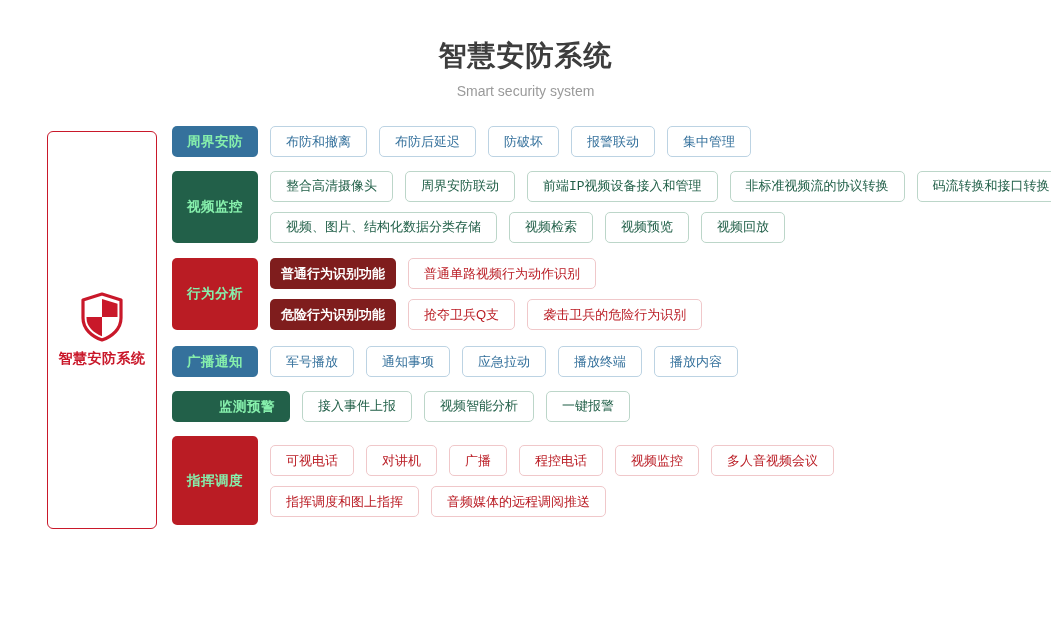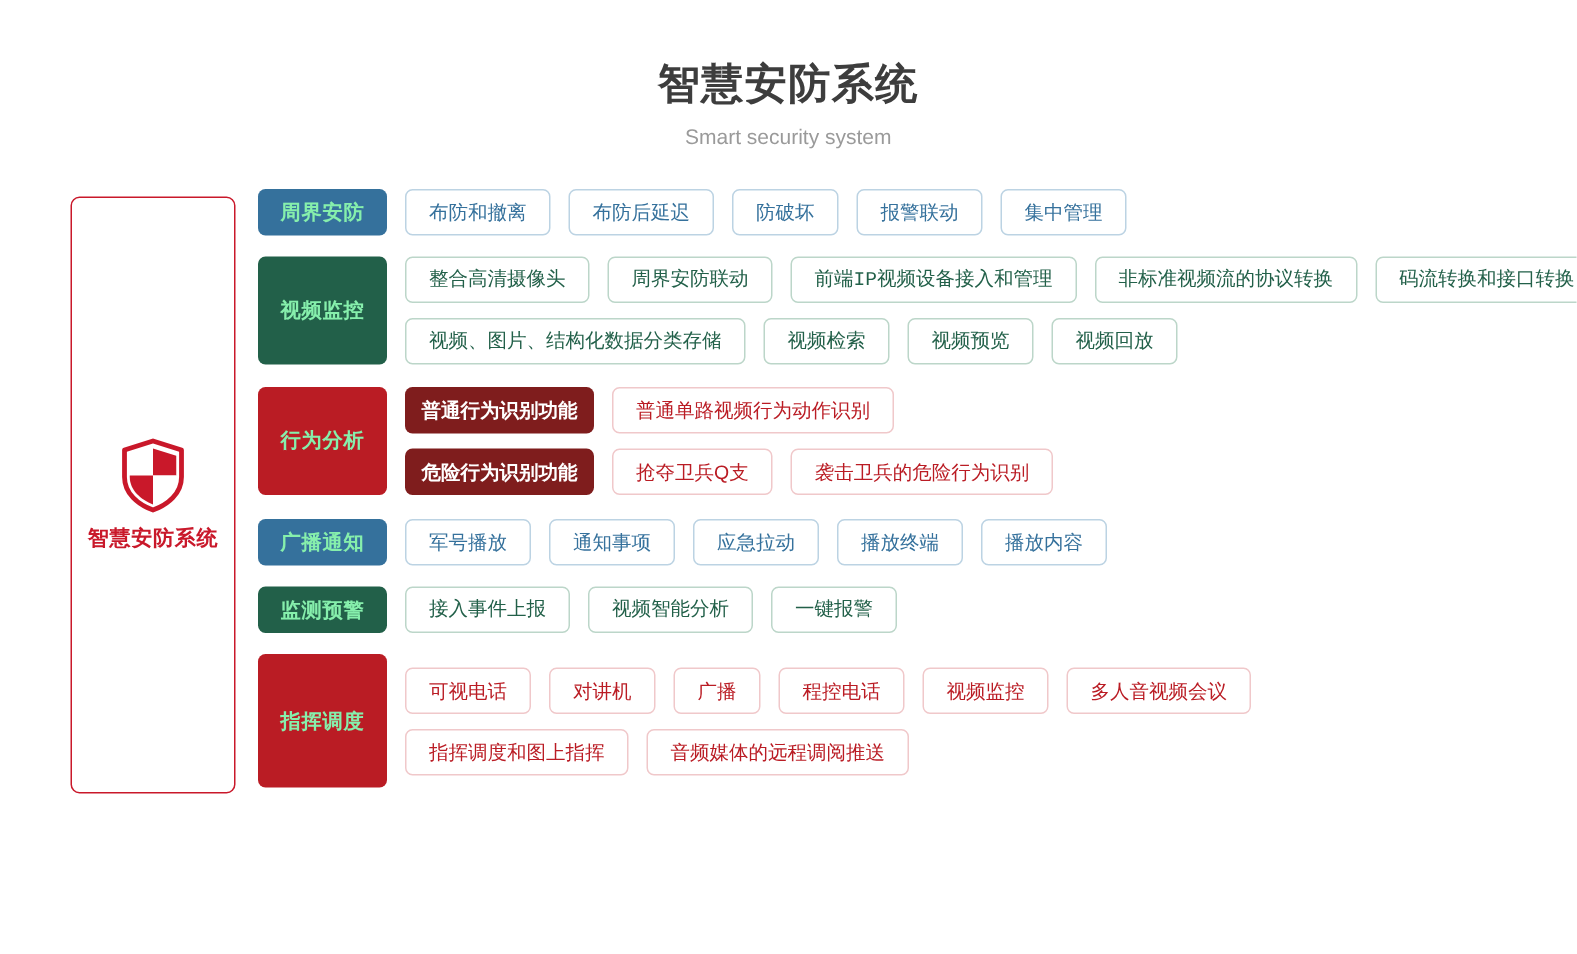--- a/index.html
+++ b/index.html
@@ -154,21 +154,21 @@
     color: #ffffff;
     background: #7f1d1d;
     text-align: center;
   }
 
   
   .row.r1 .cat { height: 31px; }
   .row.r2 .cat { height: 72px; }
   .row.r3 .cat { height: 72px; }
   .row.r4 .cat { height: 31px; }
-  .row.r5 .cat { height: 31px; }
+  .row.r5 .cat { height: 31px; padding-left: 32px; }
   .row.r6 .cat { height: 89px; }
 
   .row.r2 { margin-bottom: 15px; }
   .row.r3 { margin-bottom: 16px; }
   .row.r6 { margin-bottom: 0; }
 </style>
 </head>
 <body>
 
 <div class="page">

